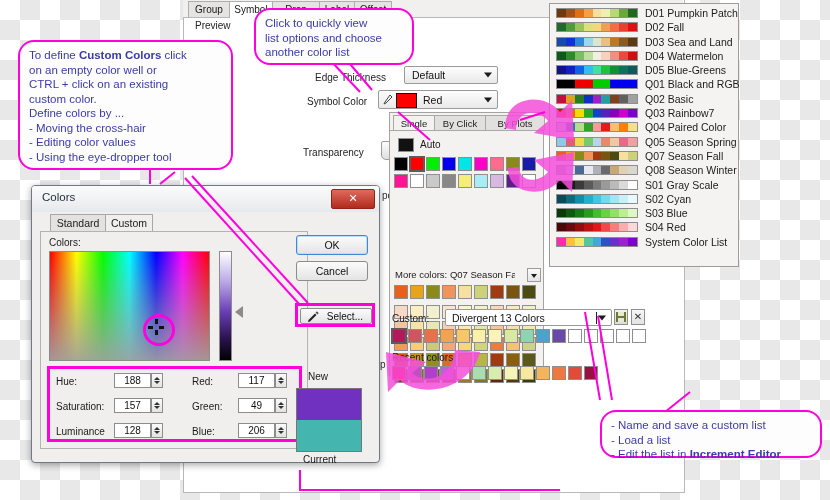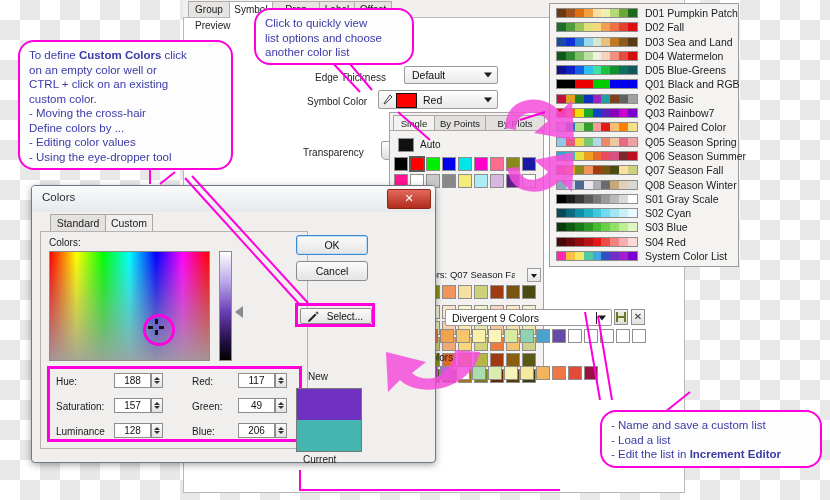--- a/index.html
+++ b/index.html
@@ -61,21 +61,21 @@
     left:549px;top:3px;width:190px;height:264px;
     background:#f4f3f2;border:1px solid #9e9c9a;box-sizing:border-box;
     padding:2px 0 0 0;
   }
   .listrow{position:relative;height:14.3px;}
   .listrow .strip{position:absolute;left:6px;top:2px;width:82px;height:10px;display:flex;border:1px solid #8e8e8e;box-sizing:border-box;}
   .listrow .strip i{flex:1;display:block;}
   .listrow .lbl{position:absolute;left:95px;top:0px;font-size:10.5px;color:#1b1b1b;line-height:14px;white-space:nowrap;}
   
   #colors-dialog{
-    left:31px;top:185px;width:405px;height:278px;
+    left:31px;top:185px;width:349px;height:278px;
     background:#f0efee;border:1px solid #6f7a86;border-radius:4px;
     box-shadow:0 2px 7px rgba(0,0,0,.35);box-sizing:border-box;padding-left:39px;
   }
   #cd-titlebar{position:absolute;left:0;top:0;width:100%;height:26px;
     background:linear-gradient(#fbfbfb,#e6e9ec);border-radius:3px 3px 0 0;}
   #cd-title{position:absolute;left:10px;top:5px;font-size:11.5px;color:#24323f;}
   #cd-close{position:absolute;right:4px;top:3px;width:42px;height:18px;
     background:linear-gradient(#e06a5d,#b12b1c);border:1px solid #8e2618;border-radius:2px;
     color:#fff;font-size:11px;text-align:center;line-height:17px;font-family:"Liberation Serif",serif;}
   #cd-body{position:absolute;left:8px;top:28px;width:280px;height:240px;}
@@ -151,21 +151,21 @@
   <span class="arrow"></span>
 </div>
 
 <div class="abs formlabel" style="left:303px;top:147px;">Transparency</div>
 <div class="abs slider-thumb" style="left:381px;top:141px;"></div>
 <div class="abs formlabel" style="left:382px;top:190px;color:#333;">point</div>
 <div class="abs formlabel" style="left:380px;top:359px;color:#333;">p L</div>
 
 <div class="abs" id="colorpanel">
   <div class="ptab active" style="left:3px;width:42px;"><span>Single</span></div>
-  <div class="ptab" style="left:44px;width:52px;"><span>By Points</span></div>
+  <div class="ptab" style="left:44px;width:52px;"><span>By Click</span></div>
   <div class="ptab" style="left:95px;width:60px;"><span>By Plots</span></div>
   <div class="abs" style="left:0;top:17px;width:100%;height:247px;background:#f3f2f1;border-top:1px solid #aaa8a6;box-sizing:border-box;"></div>
 
   <div class="swatch" style="left:8px;top:25px;width:16px;height:14px;background:#111;"></div>
   <div class="abs" style="left:30px;top:26px;font-size:10px;color:#1a1a1a;">Auto</div>
 
   <div class="abs" id="panel-row1" style="left:4px;top:44px;">
       <div class="swatch" style="position: absolute; left: 0px; top: 0px; width: 14px; height: 14px; background: rgb(0, 0, 0);"></div>
       <div class="swatch sel" style="position: absolute; left: 16px; top: 0px; width: 14px; height: 14px; background: rgb(255, 0, 0);"></div>
       <div class="swatch" style="position: absolute; left: 32px; top: 0px; width: 14px; height: 14px; background: rgb(0, 238, 0);"></div>
@@ -260,21 +260,21 @@
         <div class="swatch" style="position: absolute; left: 80px; top: 0px; width: 14px; height: 14px; background: rgb(122, 122, 30);"></div>
         <div class="swatch" style="position: absolute; left: 96px; top: 0px; width: 14px; height: 14px; background: rgb(106, 36, 6);"></div>
         <div class="swatch" style="position: absolute; left: 112px; top: 0px; width: 14px; height: 14px; background: rgb(88, 57, 10);"></div>
         <div class="swatch" style="position: absolute; left: 128px; top: 0px; width: 14px; height: 14px; background: rgb(60, 60, 12);"></div>
       </div>
     </div>
 </div>
 
 <div class="abs" style="left:392px;top:313px;font-size:10px;color:#1a1a1a;">Custom:</div>
 <div class="abs combo" style="left:445px;top:309px;width:167px;height:17px;background:#fff;">
-  <span class="txt" style="left:6px;">Divergent 9 Colors</span>
+  <span class="txt" style="left:6px;">Divergent 13 Colors</span>
   <span class="abs" style="right:14px;top:2px;width:1px;height:12px;background:#222;"></span>
   <span class="arrow"></span>
 </div>
 <div class="abs" style="left:614px;top:309px;width:14px;height:16px;background:linear-gradient(#f2f2f2,#dcdcdc);border:1px solid #8f8f8f;box-sizing:border-box;">
   <svg width="12" height="14" viewBox="0 0 12 14">
       <rect x="1" y="2" width="10" height="10" fill="#6d7a2a"></rect>
       <rect x="3" y="2" width="6" height="4" fill="#e8e8d8"></rect>
       <rect x="3" y="8" width="6" height="4" fill="#e8e8d8"></rect>
     </svg>
 </div>
@@ -451,34 +451,20 @@
         <i style="background: rgb(176, 216, 232);"></i>
         <i style="background: rgb(232, 138, 106);"></i>
         <i style="background: rgb(240, 200, 160);"></i>
         <i style="background: rgb(232, 106, 138);"></i>
         <i style="background: rgb(240, 160, 160);"></i>
       </div>
       <div class="lbl">Q05 Season Spring</div>
     </div>
     <div class="listrow">
       <div class="strip">
-        <i style="background: rgb(48, 168, 216);"></i>
-        <i style="background: rgb(64, 192, 176);"></i>
-        <i style="background: rgb(224, 224, 64);"></i>
-        <i style="background: rgb(240, 160, 32);"></i>
-        <i style="background: rgb(232, 106, 48);"></i>
-        <i style="background: rgb(232, 74, 96);"></i>
-        <i style="background: rgb(216, 80, 128);"></i>
-        <i style="background: rgb(122, 42, 42);"></i>
-        <i style="background: rgb(192, 16, 32);"></i>
-      </div>
-      <div class="lbl">Q06 Season Summer</div>
-    </div>
-    <div class="listrow">
-      <div class="strip">
         <i style="background: rgb(232, 96, 28);"></i>
         <i style="background: rgb(232, 163, 23);"></i>
         <i style="background: rgb(138, 138, 24);"></i>
         <i style="background: rgb(240, 148, 92);"></i>
         <i style="background: rgb(160, 58, 16);"></i>
         <i style="background: rgb(122, 85, 16);"></i>
         <i style="background: rgb(74, 74, 18);"></i>
         <i style="background: rgb(245, 224, 160);"></i>
         <i style="background: rgb(205, 209, 122);"></i>
       </div>
@@ -682,29 +668,29 @@
     <path d="M560 490 L300 490 L300 470"></path>
     <path d="M665 412 L690 392"></path>
   </g>
 </svg>
 
 <div class="callout" id="callout-left" style="left:18px;top:40px;width:215px;height:130px;">
   <div><span>To define </span><b>Custom Colors</b><span> click</span></div>
   <div class="li">on an empty color well or</div>
   <div class="li">CTRL + click on an existing</div>
   <div class="li">custom color.</div>
+  <div class="li">Define colors by ...</div>
   <div class="li">- Moving the cross-hair</div>
-  <div class="li">Define colors by ...</div>
   <div class="li">- Editing color values</div>
   <div class="li">- Using the eye-dropper tool</div>
 </div>
 
 <div class="callout" id="callout-top" style="left:254px;top:8px;width:160px;height:57px;">
   <div class="li">Click to quickly view</div>
   <div class="li">list options and choose</div>
   <div class="li">another color list</div>
 </div>
 
-<div class="callout" id="callout-br" style="left:600px;top:410px;width:222px;height:58px;">
+<div class="callout" id="callout-br" style="left:600px;top:410px;width:222px;height:48px;">
   <div class="li">- Name and save a custom list</div>
   <div class="li">- Load a list</div>
   <div class="li"><span>- Edit the list in </span><b>Increment Editor</b></div>
 </div>
 
 </body></html>

